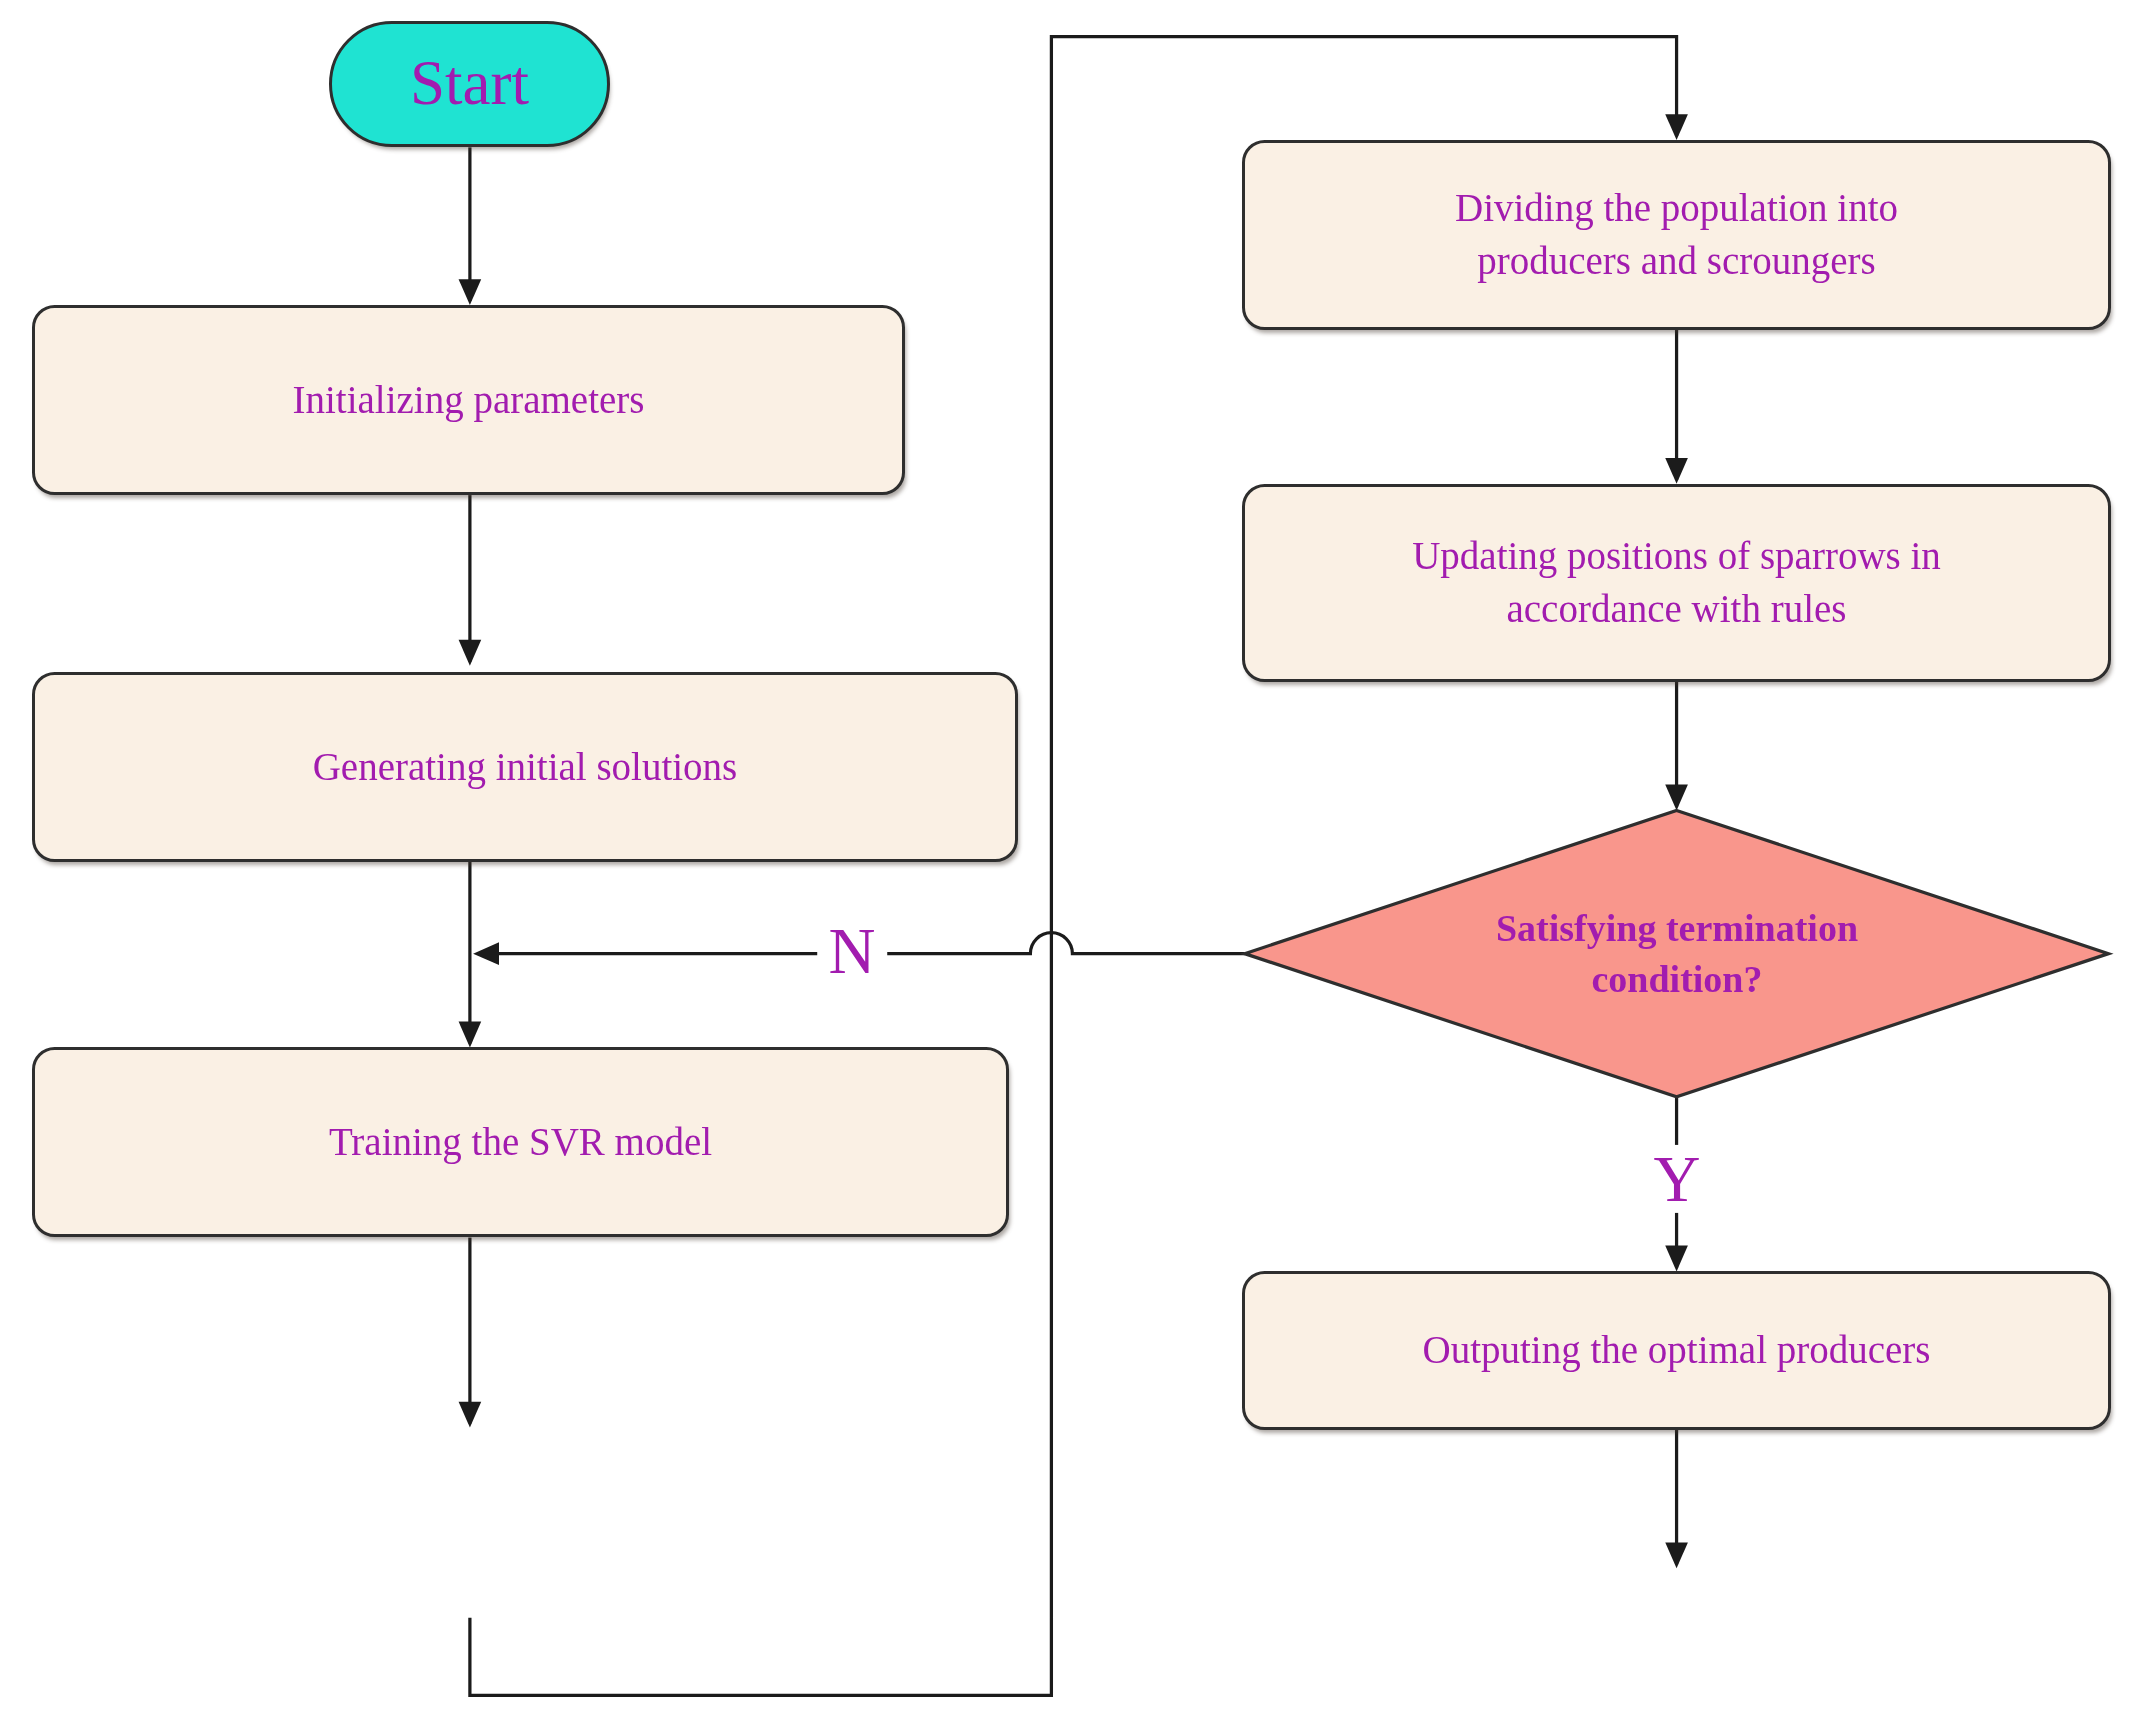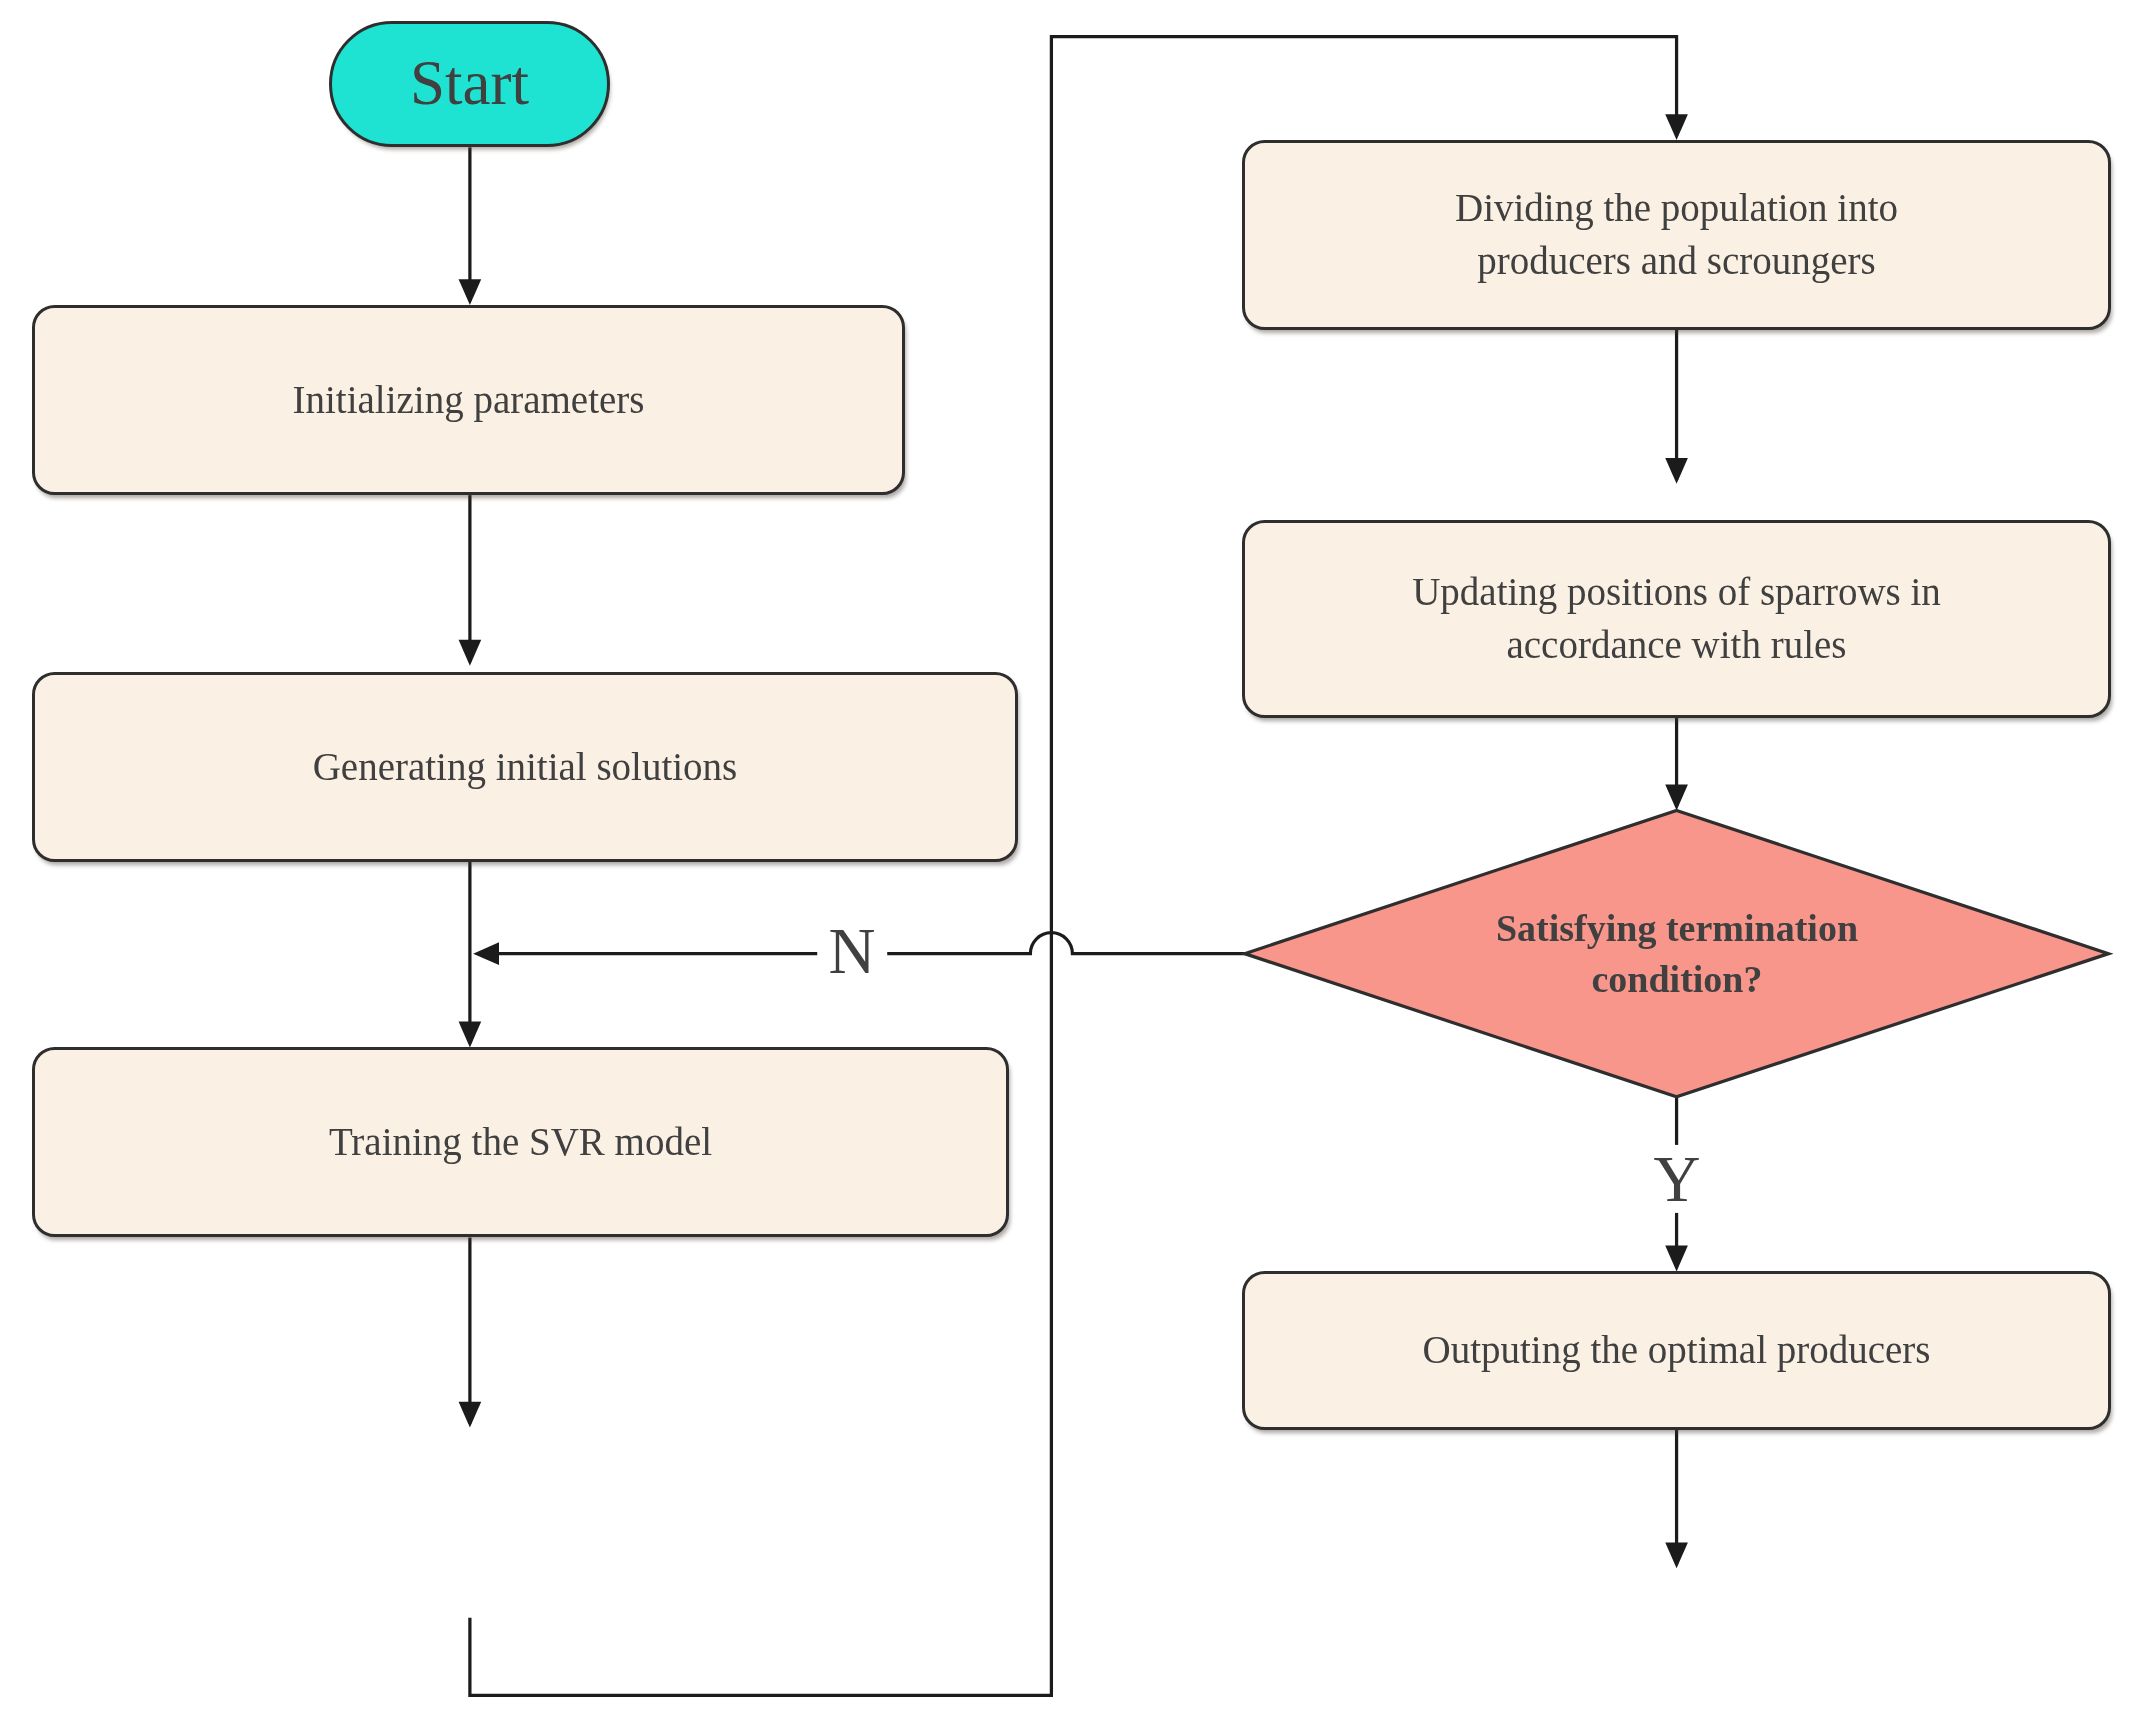--- a/index.html
+++ b/index.html
@@ -6,21 +6,21 @@
     margin: 0;
     padding: 0;
     background: #ffffff;
   }
   .canvas {
     position: relative;
     width: 2140px;
     height: 1731px;
     background: #ffffff;
     font-family: "Liberation Serif", "DejaVu Serif", serif;
-    color: #404040;
+    color: #a21caf;
     overflow: hidden;
   }
   svg.wires {
     position: absolute;
     left: 0; top: 0;
     width: 2140px;
     height: 1731px;
   }
   .node {
     position: absolute;
@@ -61,21 +61,21 @@
     font-size: 65px;
     line-height: 1;
   }
   
   #n-start    { left: 329px;  top: 21px;   width: 281px;  height: 126px; }
   #n-init     { left: 32px;   top: 305px;  width: 873px; height: 190px; }
   #n-generate { left: 32px;   top: 672px;  width: 986px; height: 190px; }
   #n-train    { left: 32px;   top: 1047px; width: 977px; height: 190px; }
   #n-fitness  { left: 32px;   top: 1427px; width: 873px; height: 190px; }
   #n-divide   { left: 1242px; top: 140px;  width: 869px; height: 190px; }
-  #n-update   { left: 1242px; top: 484px;  width: 869px; height: 198px; margin-top: 36px; }
+  #n-update   { left: 1242px; top: 484px;  width: 869px; height: 198px; }
   #n-output   { left: 1242px; top: 1271px; width: 869px; height: 159px; }
   #n-end      { left: 1507px; top: 1568px; width: 343px;  height: 125px; }
   #lbl-decision { left: 1677px; top: 954px; }
   #lbl-n      { left: 852px; top: 951px; }
   #lbl-y      { left: 1677px; top: 1179px; }
 </style>
 </head>
 <body>
 
 <div class="canvas">

